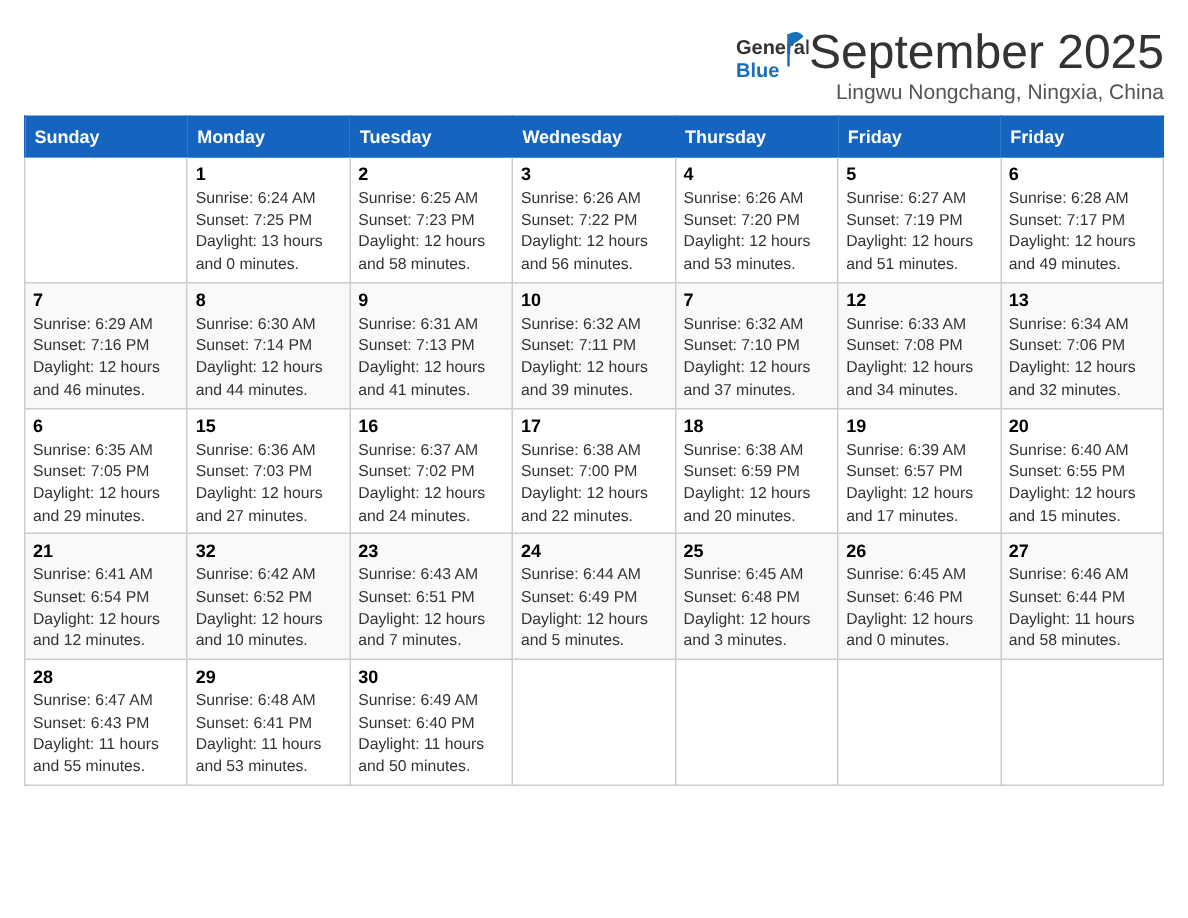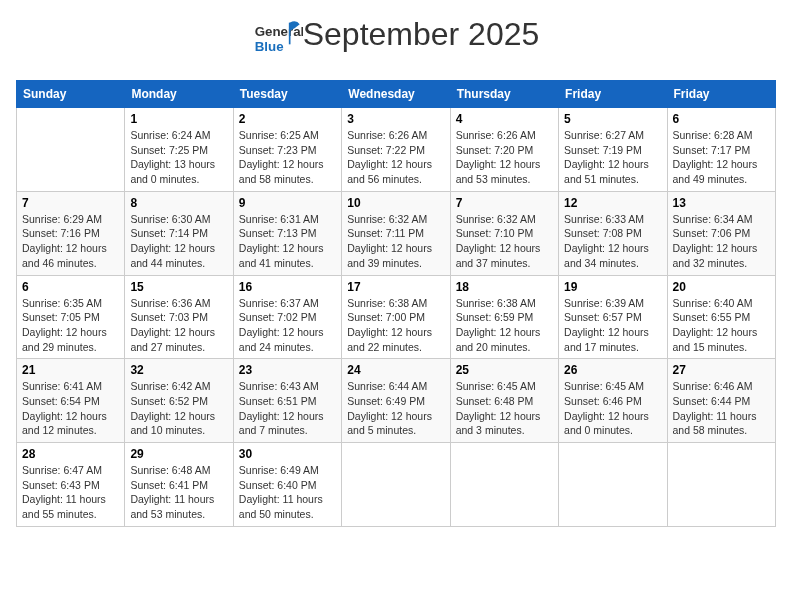--- a/index.html
+++ b/index.html
@@ -5,23 +5,23 @@
     * { box-sizing: border-box; margin: 0; padding: 0; }
     body {
       font-family: Arial, sans-serif;
       background: #fff;
       width: 792px;
       min-height: 612px;
       padding: 16px;
     }
     .header {
       display: flex;
-      justify-content: center;
+      justify-content: flex-end;
       align-items: flex-start;
-      margin-bottom: 24px;
+      margin-bottom: 8px;
     }
     .title-block {
       text-align: right;
     }
     .month-title {
       font-size: 32px;
       color: #333;
       font-weight: normal;
     }
     .subtitle {
@@ -86,20 +86,21 @@
 
       <text x="2" y="24" font-size="16" font-weight="bold" fill="#333" font-family="Arial">General</text>
       <text x="2" y="42" font-size="16" font-weight="bold" fill="#1a6fbd" font-family="Arial">Blue</text>
 
       <path d="M44,8 Q52,4 56,10 Q52,14 44,18 Z" fill="#1a6fbd"></path>
       <rect x="43" y="8" width="2" height="26" fill="#1a6fbd"></rect>
     </svg>
   </div>
   <div class="title-block">
     <div class="month-title">September 2025</div>
+    <div class="subtitle">Lingwu Nongchang, Ningxia, China</div>
   </div>
 </div>
 
 <table>
   <thead>
     <tr>
       <th>Sunday</th>
       <th>Monday</th>
       <th>Tuesday</th>
       <th>Wednesday</th>

